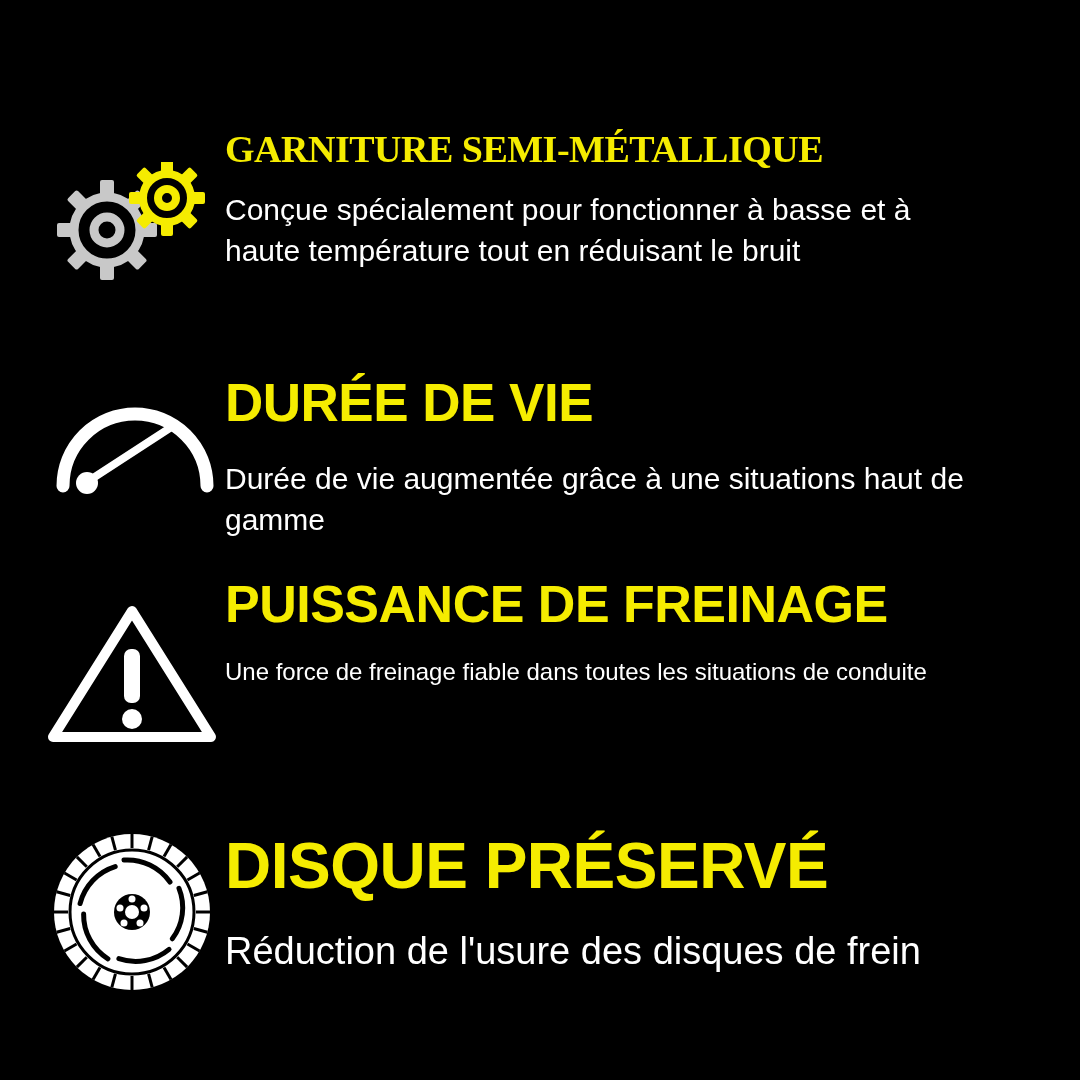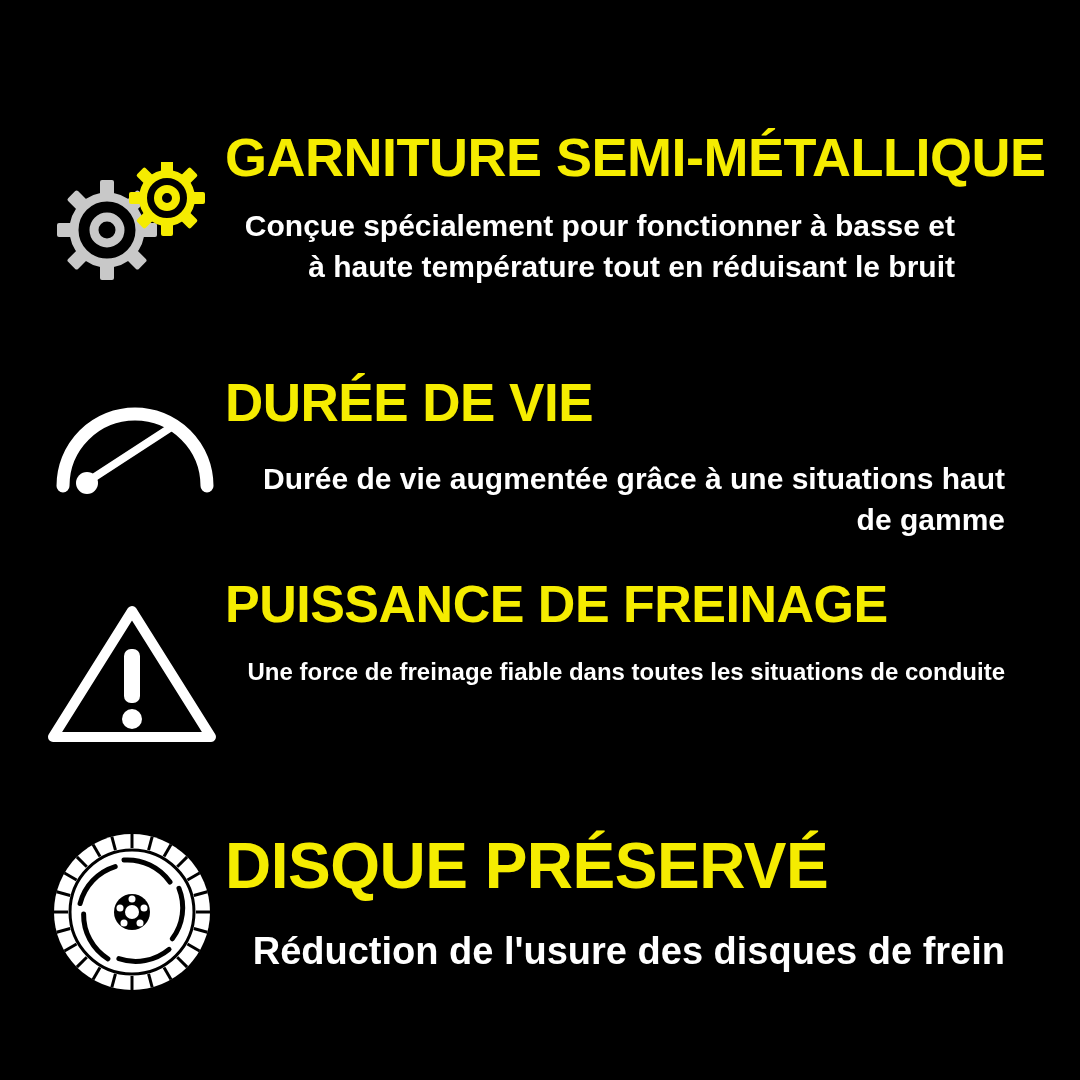--- a/index.html
+++ b/index.html
@@ -39,34 +39,33 @@
     font-family: "Liberation Sans", sans-serif;
     font-weight: bold;
     color: #f5ec00;
     letter-spacing: -0.5px;
     line-height: 1;
     margin: 0;
     white-space: nowrap;
   }
   .feature-desc {
     font-family: "Liberation Sans", sans-serif;
-    font-weight: bold;
+    font-weight: normal;
     color: #ffffff;
     margin: 0;
-    text-align: right;
   }
 
   
   #feature-1 {
     left: 40px;
     top: 130px;
     width: 1030px;
   }
   #feature-1 .icon-box { width: 185px; height: 140px; padding-top: 22px; }
-  #feature-1 .feature-title { font-size: 54px; }
+  #feature-1 .feature-title { font-size: 38px; font-family: Liberation Serif, serif; }
   #feature-1 .feature-desc {
     font-size: 30px;
     line-height: 1.35;
     margin-top: 22px;
     max-width: 730px;
   }
 
   
   #feature-2 {
     left: 40px;

